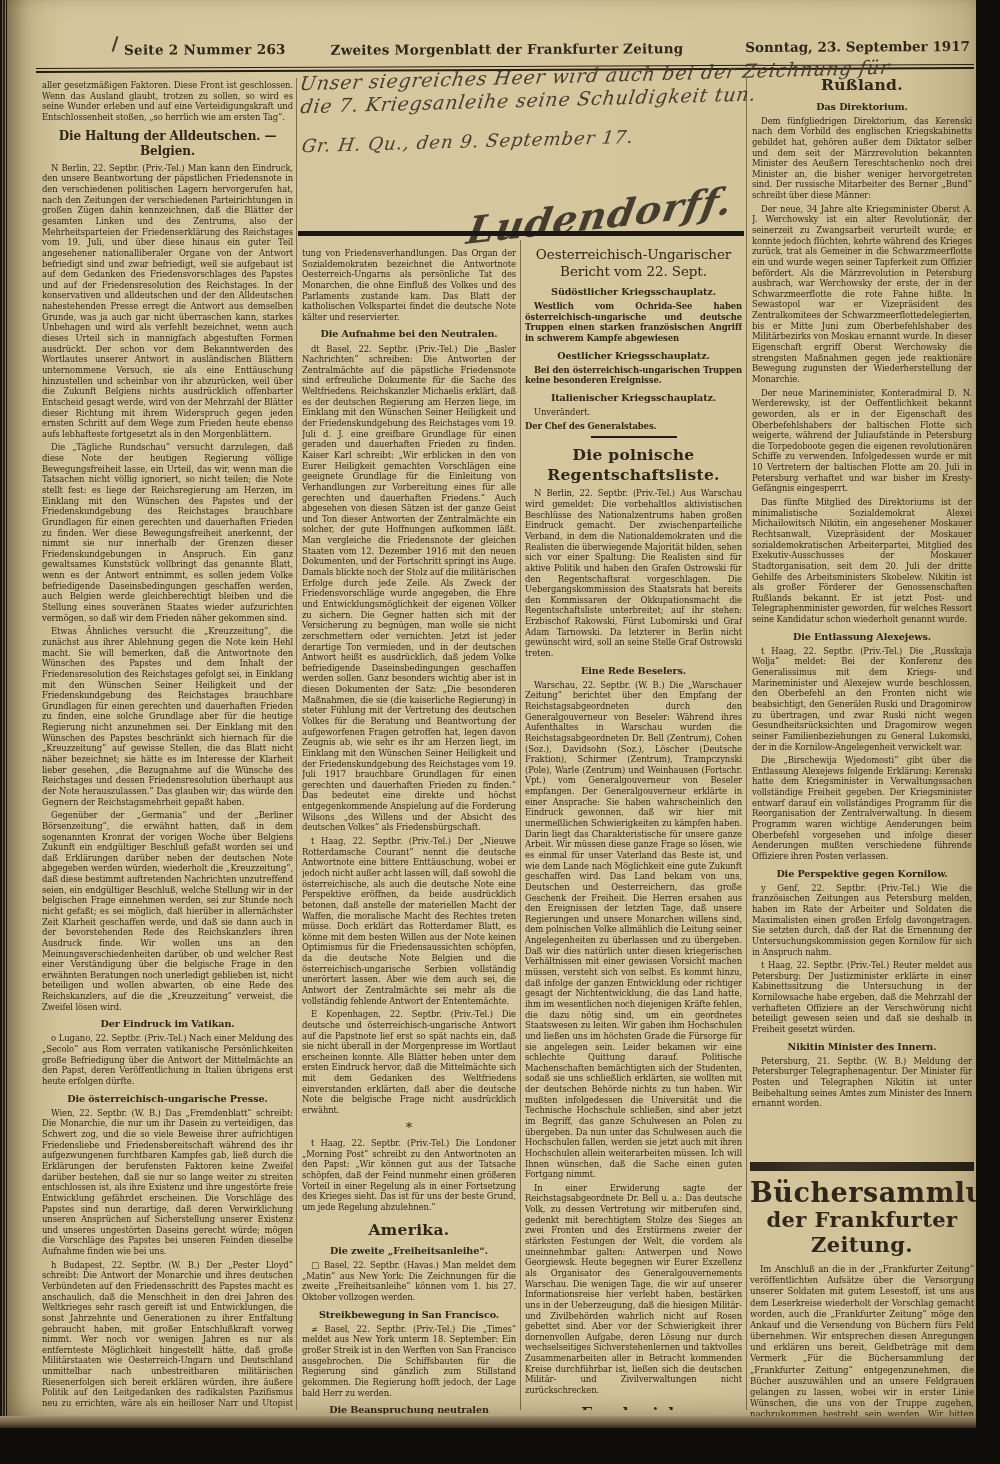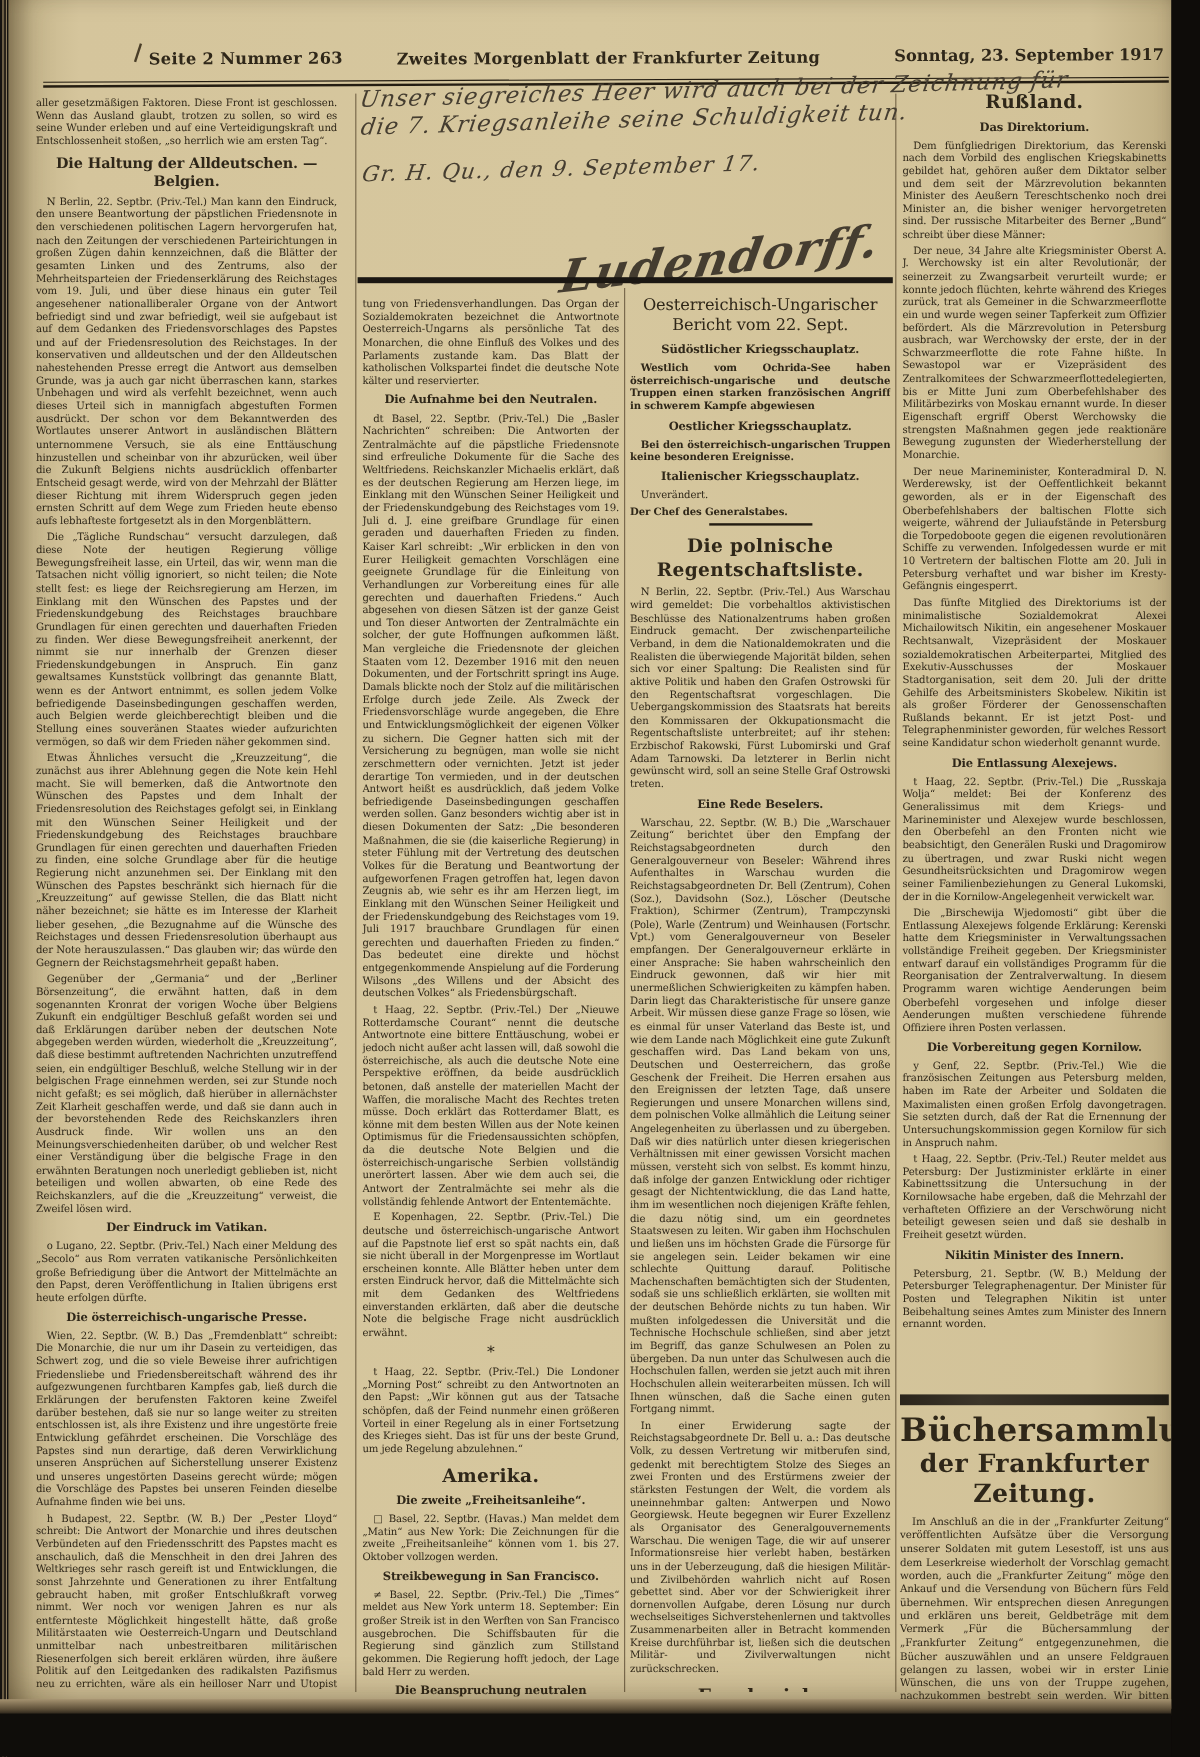--- a/index.html
+++ b/index.html
@@ -35,21 +35,21 @@
   
   .hand{position:absolute;left:296px;top:66px;width:440px;height:160px;transform:rotate(-1.6deg);color:#453d30;}
   .hand .l1,.hand .l2{font-style:italic;font-size:19px;letter-spacing:.8px;transform:skewX(-10deg);white-space:nowrap;}
   .hand .l2{margin-top:1px;}
   .hand .dl{font-style:italic;font-size:18px;letter-spacing:1px;transform:skewX(-10deg);margin-top:18px;}
   .hand .sig{position:absolute;right:14px;bottom:-14px;font-style:italic;font-weight:bold;font-size:38px;transform:skewX(-16deg) rotate(-5deg);letter-spacing:1px;}
   .hand-bar{position:absolute;left:292px;top:231px;width:446px;height:5px;background:#1b1712;}
 
   
   .col{position:absolute;overflow:hidden;text-align:justify;font-size:8.45px;line-height:1.26;letter-spacing:-.1px;}
-  #col1{left:24px;top:80px;width:251px;height:1330px;}
+  #col1{left:36px;top:80px;width:251px;height:1330px;}
   #col2{left:296px;top:248px;width:214px;height:1166px;}
   #col3{left:519px;top:244px;width:217px;height:1166px;}
   #col4{left:746px;top:68px;width:220px;height:1078px;}
 
   .col .p{text-indent:9px;margin:0 0 3px 0;}
   .col .p-first{text-indent:0;}
   .col .p-bold{font-weight:bold;text-indent:9px;margin:2px 0 4px 0;}
   .col .p-right{font-weight:bold;text-indent:0;margin:3px 6px 0 0;}
   .col .h-big{font-weight:bold;text-align:center;font-size:15.5px;margin:7px 0 4px 0;letter-spacing:.3px;text-indent:0;}
   .col .h-report{font-weight:normal;text-align:center;font-size:13.5px;margin:2px 0 3px 0;text-indent:0;}
@@ -142,21 +142,21 @@
     <div id="col4" class="col">
         <div class="h-big">Rußland.</div>
         <div class="h-sub">Das Direktorium.</div>
         <div class="p">Dem fünfgliedrigen Direktorium, das Kerenski nach dem Vorbild des englischen Kriegskabinetts gebildet hat, gehören außer dem Diktator selber und dem seit der Märzrevolution bekannten Minister des Aeußern Tereschtschenko noch drei Minister an, die bisher weniger hervorgetreten sind. Der russische Mitarbeiter des Berner „Bund“ schreibt über diese Männer:</div>
         <div class="p">Der neue, 34 Jahre alte Kriegsminister Oberst A. J. Werchowsky ist ein alter Revolutionär, der seinerzeit zu Zwangsarbeit verurteilt wurde; er konnte jedoch flüchten, kehrte während des Krieges zurück, trat als Gemeiner in die Schwarzmeerflotte ein und wurde wegen seiner Tapferkeit zum Offizier befördert. Als die Märzrevolution in Petersburg ausbrach, war Werchowsky der erste, der in der Schwarzmeerflotte die rote Fahne hißte. In Sewastopol war er Vizepräsident des Zentralkomitees der Schwarzmeerflottedelegierten, bis er Mitte Juni zum Oberbefehlshaber des Militärbezirks von Moskau ernannt wurde. In dieser Eigenschaft ergriff Oberst Werchowsky die strengsten Maßnahmen gegen jede reaktionäre Bewegung zugunsten der Wiederherstellung der Monarchie.</div>
         <div class="p">Der neue Marineminister, Konteradmiral D. N. Werderewsky, ist der Oeffentlichkeit bekannt geworden, als er in der Eigenschaft des Oberbefehlshabers der baltischen Flotte sich weigerte, während der Juliaufstände in Petersburg die Torpedoboote gegen die eigenen revolutionären Schiffe zu verwenden. Infolgedessen wurde er mit 10 Vertretern der baltischen Flotte am 20. Juli in Petersburg verhaftet und war bisher im Kresty-Gefängnis eingesperrt.</div>
         <div class="p">Das fünfte Mitglied des Direktoriums ist der minimalistische Sozialdemokrat Alexei Michailowitsch Nikitin, ein angesehener Moskauer Rechtsanwalt, Vizepräsident der Moskauer sozialdemokratischen Arbeiterpartei, Mitglied des Exekutiv-Ausschusses der Moskauer Stadtorganisation, seit dem 20. Juli der dritte Gehilfe des Arbeitsministers Skobelew. Nikitin ist als großer Förderer der Genossenschaften Rußlands bekannt. Er ist jetzt Post- und Telegraphenminister geworden, für welches Ressort seine Kandidatur schon wiederholt genannt wurde.</div>
         <div class="h-sub">Die Entlassung Alexejews.</div>
         <div class="p">t Haag, 22. Septbr. (Priv.-Tel.) Die „Russkaja Wolja“ meldet: Bei der Konferenz des Generalissimus mit dem Kriegs- und Marineminister und Alexejew wurde beschlossen, den Oberbefehl an den Fronten nicht wie beabsichtigt, den Generälen Ruski und Dragomirow zu übertragen, und zwar Ruski nicht wegen Gesundheitsrücksichten und Dragomirow wegen seiner Familienbeziehungen zu General Lukomski, der in die Kornilow-Angelegenheit verwickelt war.</div>
         <div class="p">Die „Birschewija Wjedomosti“ gibt über die Entlassung Alexejews folgende Erklärung: Kerenski hatte dem Kriegsminister in Verwaltungssachen vollständige Freiheit gegeben. Der Kriegsminister entwarf darauf ein vollständiges Programm für die Reorganisation der Zentralverwaltung. In diesem Programm waren wichtige Aenderungen beim Oberbefehl vorgesehen und infolge dieser Aenderungen mußten verschiedene führende Offiziere ihren Posten verlassen.</div>
-        <div class="h-sub">Die Vorbereitung gegen Kornilow.</div>
+        <div class="h-sub">Die Perspektive gegen Kornilow.</div>
         <div class="p">y Genf, 22. Septbr. (Priv.-Tel.) Wie die französischen Zeitungen aus Petersburg melden, haben im Rate der Arbeiter und Soldaten die Maximalisten einen großen Erfolg davongetragen. Sie setzten durch, daß der Rat die Ernennung der Untersuchungskommission gegen Kornilow für sich in Anspruch nahm.</div>
         <div class="p">t Haag, 22. Septbr. (Priv.-Tel.) Reuter meldet aus Petersburg: Der Justizminister erklärte in einer Kabinettssitzung die Untersuchung in der Kornilowsache habe ergeben, daß die Mehrzahl der verhafteten Offiziere an der Verschwörung nicht beteiligt gewesen seien und daß sie deshalb in Freiheit gesetzt würden.</div>
         <div class="h-sub">Nikitin Minister des Innern.</div>
         <div class="p">Petersburg, 21. Septbr. (W. B.) Meldung der Petersburger Telegraphenagentur. Der Minister für Posten und Telegraphen Nikitin ist unter Beibehaltung seines Amtes zum Minister des Innern ernannt worden.</div>
       </div>
 
     <div id="ad">
       <div class="bar-top"></div>
       <div class="t1">Büchersammlung</div>
       <div class="t2">der Frankfurter Zeitung.</div>

